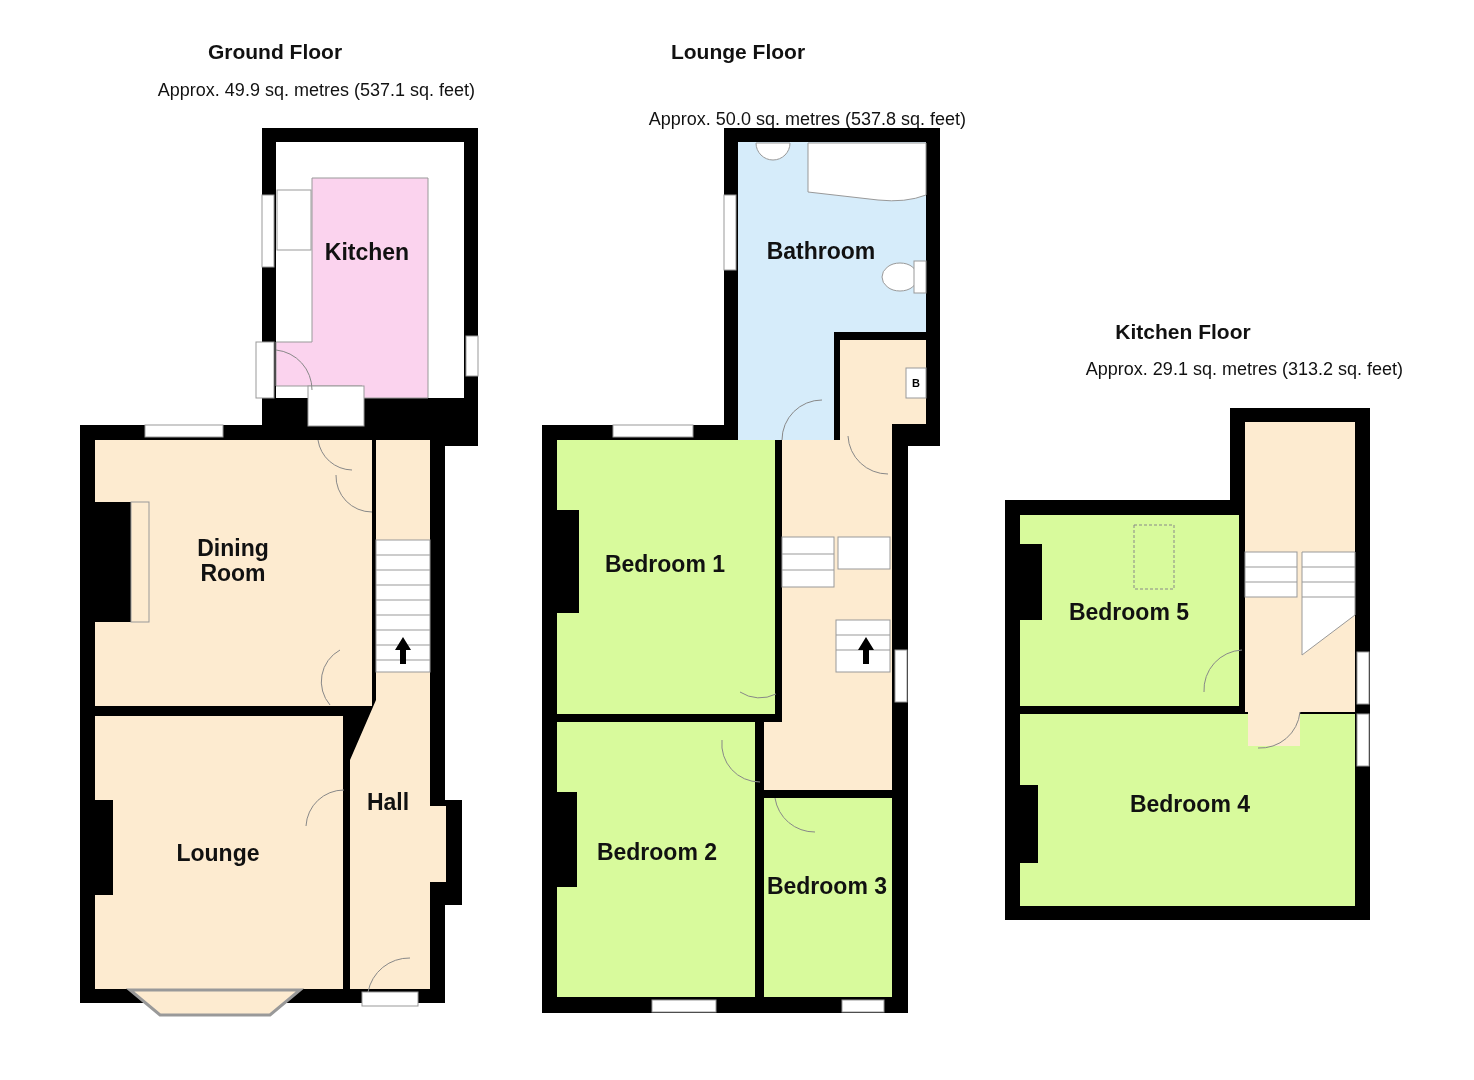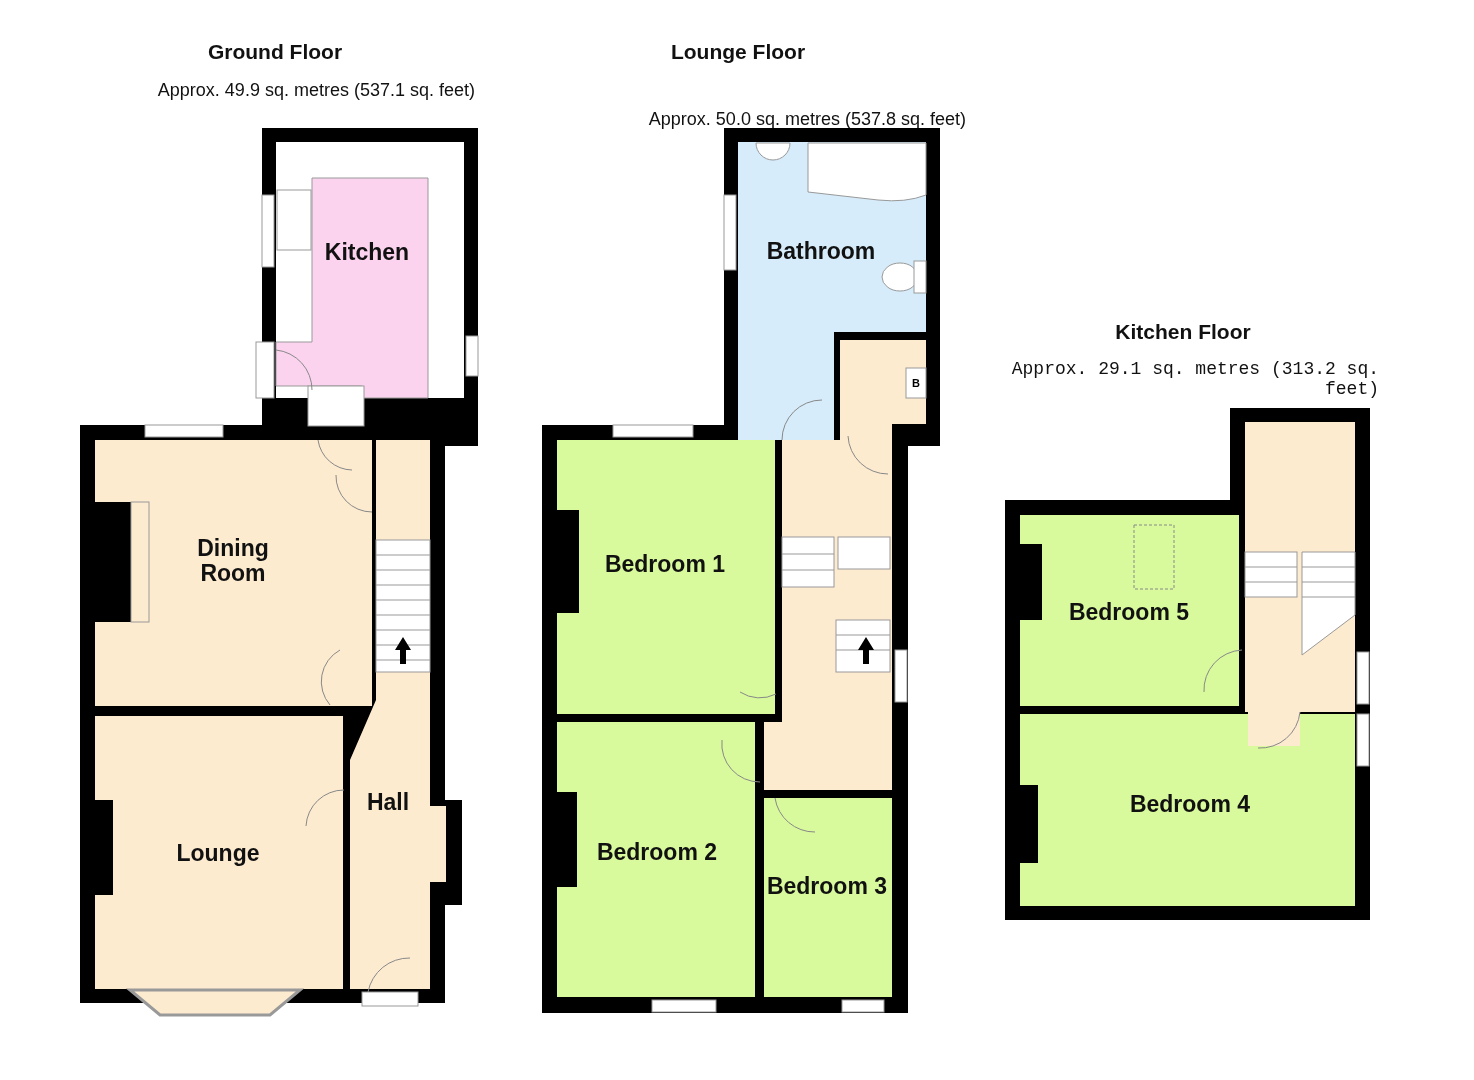--- a/index.html
+++ b/index.html
@@ -10,21 +10,21 @@
   .lbl{font-family:"Liberation Sans",sans-serif;font-weight:bold;font-size:23px;fill:#111;}
 </style>
 </head>
 <body>
 
 <div class="title" style="left:75px;top:40px;width:400px;">Ground Floor</div>
 <div class="sub" style="left:75px;top:80px;width:400px;">Approx. 49.9 sq. metres (537.1 sq. feet)</div>
 <div class="title" style="left:538px;top:40px;width:400px;">Lounge Floor</div>
 <div class="sub" style="left:566px;top:80px;width:400px;margin-top:29px;">Approx. 50.0 sq. metres (537.8 sq. feet)</div>
 <div class="title" style="left:983px;top:320px;width:400px;">Kitchen Floor</div>
-<div class="sub" style="left:979px;top:359px;width:400px;font-family:Liberation Mono, monospace;">Approx. 29.1 sq. metres (313.2 sq. feet)</div>
+<div class="sub" style="left:1003px;top:359px;width:400px;">Approx. 29.1 sq. metres (313.2 sq. feet)</div>
 
 <svg width="1474" height="1080">
 
   <g>
 
     <rect x="262" y="128" width="216" height="318" fill="#000"></rect>
     <rect x="276" y="142" width="188" height="256" fill="#fff"></rect>
     <polygon points="312,178 428,178 428,398 362,398 362,386 276,386 276,342 312,342" fill="#fbd3ee" stroke="#999" stroke-width="1"></polygon>
 
     <rect x="80" y="425" width="365" height="578" fill="#000"></rect>

